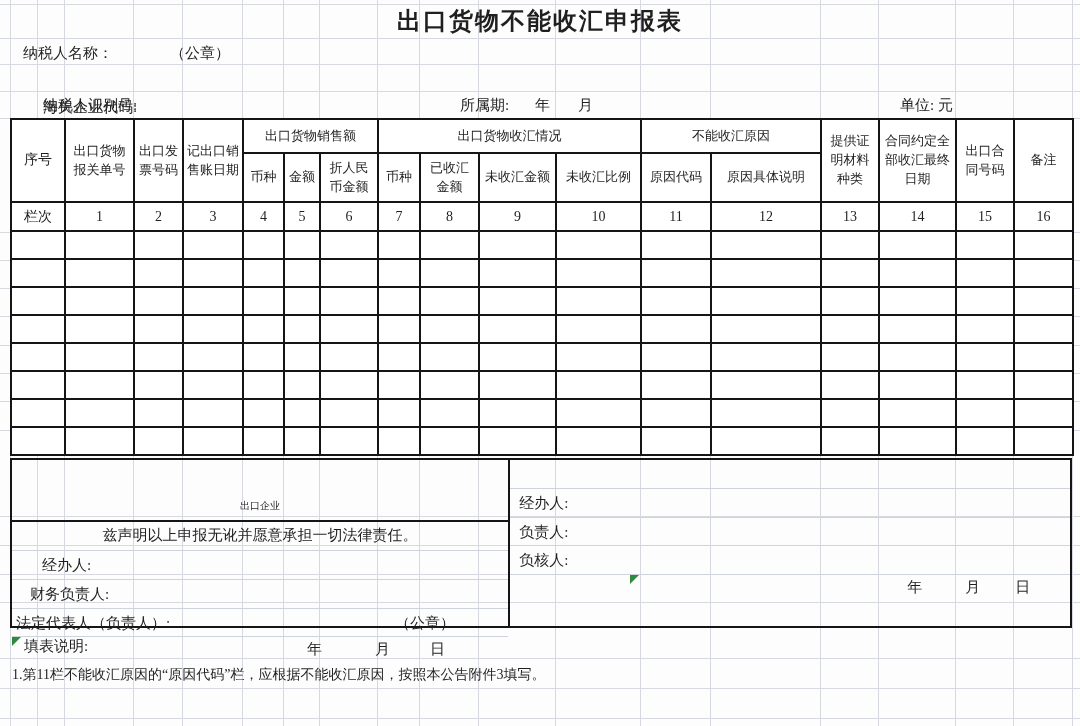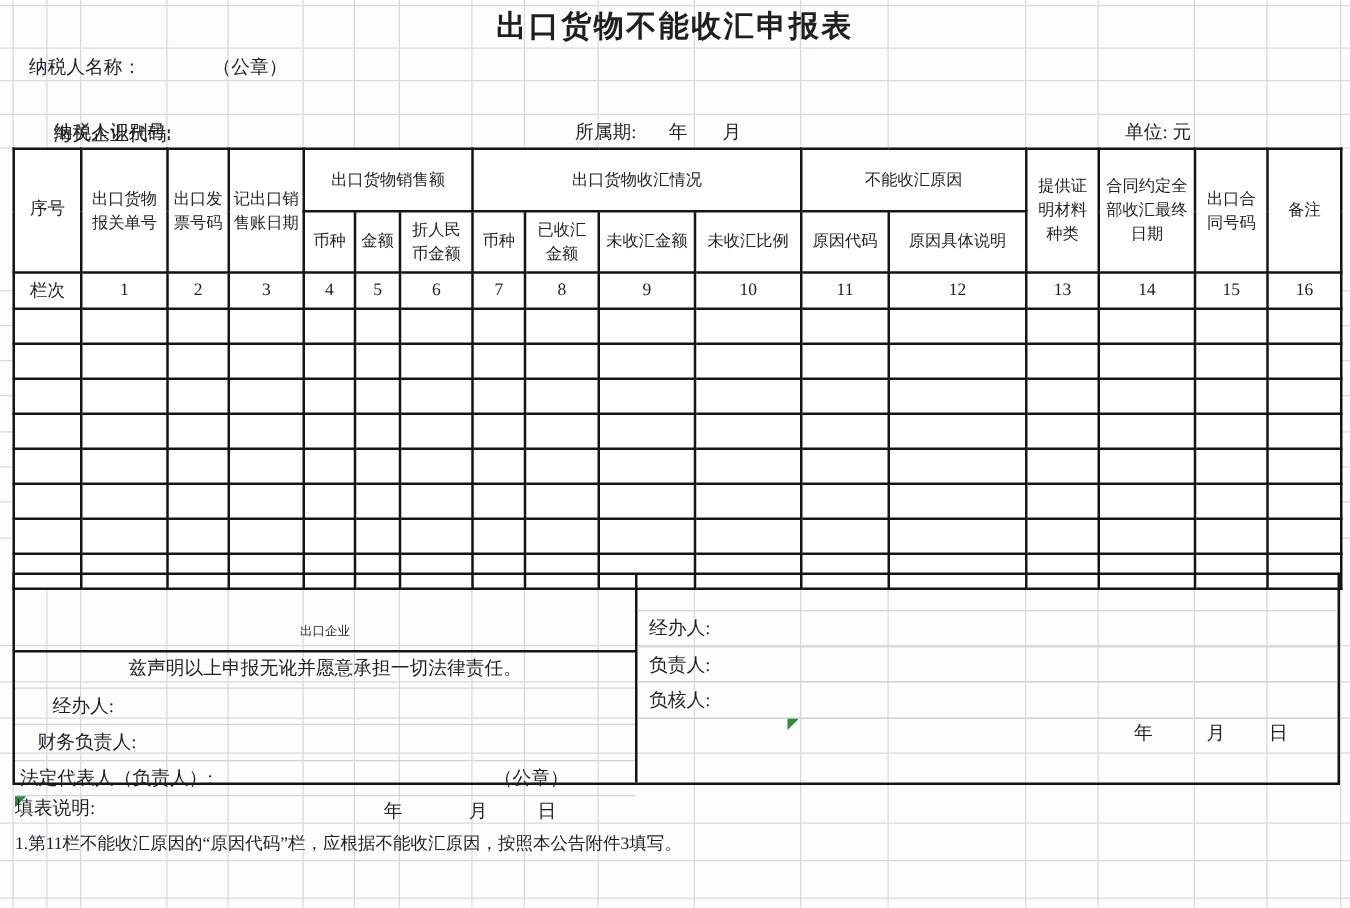--- a/index.html
+++ b/index.html
@@ -18,21 +18,21 @@
     font-size:24px; font-weight:bold; letter-spacing:2px; z-index:2; }
 
   .meta { font-size:15px; }
 
   
   #decl-table { position:absolute; left:10px; top:118px; z-index:1;
     border-collapse:collapse; table-layout:fixed; width:1062px; background:#ffffff; }
   #decl-table th, #decl-table td { border:2px solid #151515; text-align:center;
     vertical-align:middle; font-weight:normal; padding:1px 3px; }
   #decl-table th { font-size:13px; line-height:1.45; }
-  .grp-row th { font-size:14px; height:50px; }
+  .grp-row th { font-size:14px; height:34px; }
   .sub-row th { height:49px; }
   .num-row td { height:29px; font-size:14px; }
   #decl-table tbody tr { height:28px; }
   .corner-th { font-size:14px !important; }
 
   
   #sig { position:absolute; left:10px; top:458px; width:1062px; height:170px;
     border:2px solid #151515; display:flex; z-index:1; background:transparent; }
   .pane { height:100%; }
   .pane-left { width:498px; }
@@ -368,16 +368,16 @@
       </div>
       <div class="sig-row r-date">
         <span class="flag" style="left:120px;"></span>
         <span class="date-ch" style="left:397px;">年</span>
         <span class="date-ch" style="left:455px;">月</span>
         <span class="date-ch" style="left:505px;">日</span>
       </div>
     </div>
   </div>
 
-  <div class="note" id="note-head" style="top:637px;">填表说明:</div>
+  <div class="note" id="note-head" style="top:637px;margin-left:12px;">填表说明:</div>
   <div class="note note-item" style="top:666px;">1.第11栏不能收汇原因的“原因代码”栏，应根据不能收汇原因，按照本公告附件3填写。</div>
 
 </div>
 
 </body></html>

